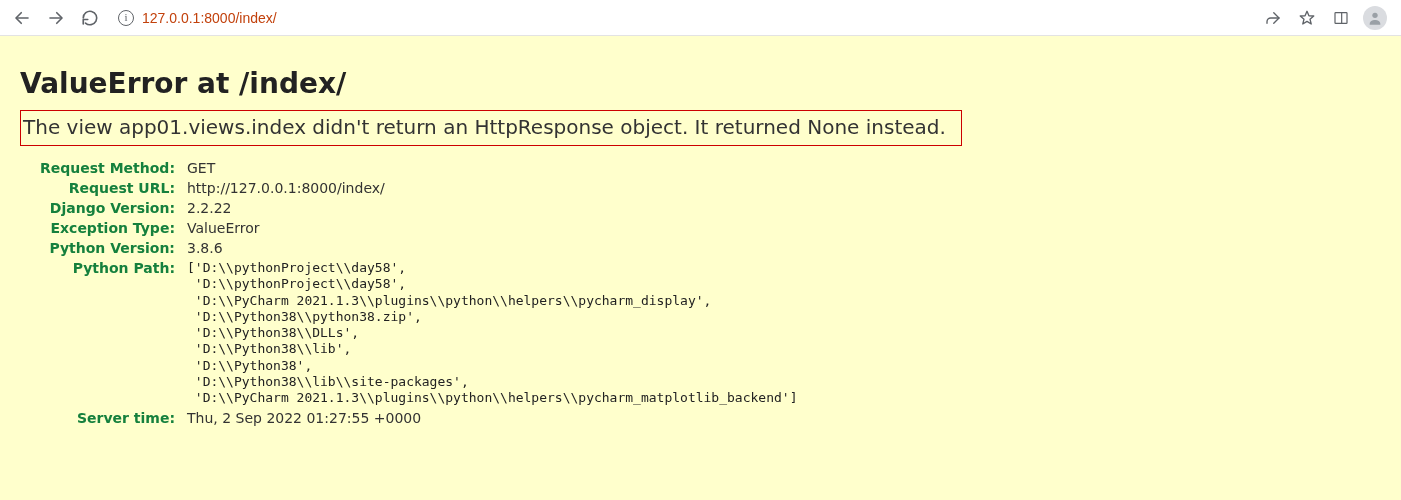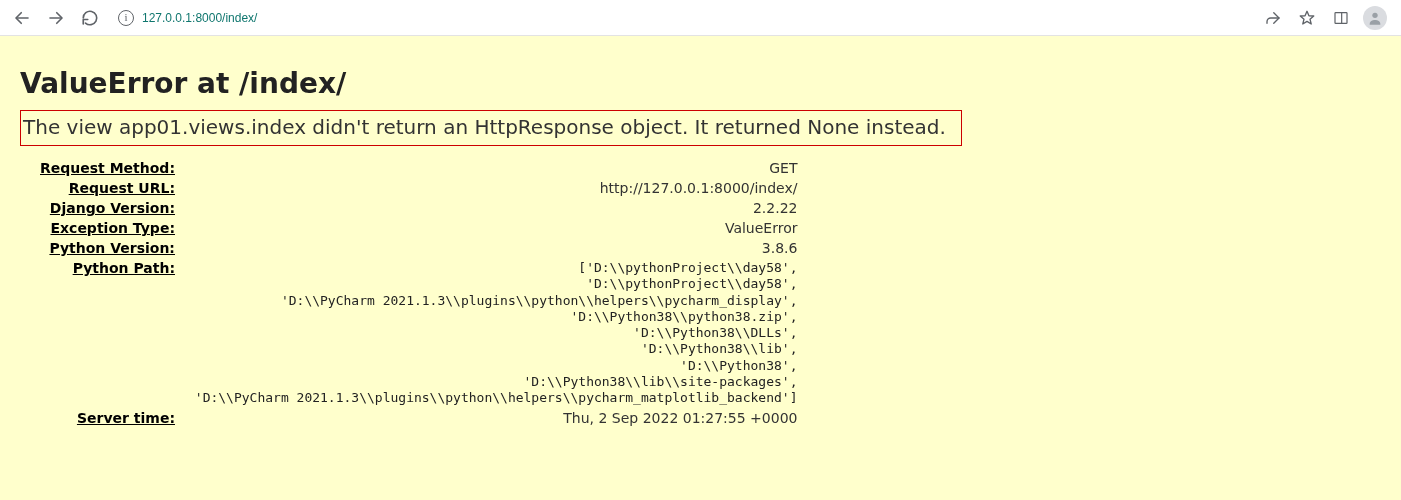--- a/index.html
+++ b/index.html
@@ -32,21 +32,21 @@
     }
     .info-icon {
       width: 16px; height: 16px;
       display: inline-flex; align-items: center; justify-content: center;
       color: #5f6368;
       border: 1.3px solid #5f6368;
       border-radius: 50%;
       font-size: 11px; font-weight: 400; line-height: 1;
       font-family: Georgia, serif;
     }
-    .url-text { color: #0f766e; font-size: 12px; text-align: center; }
+    .url-text { color: #c2410c; font-size: 14px; text-align: center; }
     .right-icons { display: flex; align-items: center; gap: 6px; padding-right: 4px; }
     .chip { width: 28px; height: 28px; display:flex; align-items:center; justify-content:center; color:#5f6368; cursor:pointer; }
     .avatar {
       width: 24px; height: 24px; border-radius: 50%;
       background: #dadce0;
       display:flex; align-items:center; justify-content:center;
     }
     .avatar svg { width: 16px; height: 16px; fill: #9aa0a6; }
 
     
@@ -70,28 +70,27 @@
       color: #333;
       padding: 4px 2px 6px 2px;
       margin: 6px 0 12px 0;
       width: 942px;
     }
     table.meta { border-collapse: collapse; margin-left: 20px; }
     table.meta th {
       text-align: right;
       vertical-align: top;
       font-weight: 700;
-      color: #000000;
+      color: #15803d;
       padding: 2px 6px 2px 0;
       font-size: 14px;
       white-space: nowrap;
-      text-decoration: underline;
     }
     table.meta td {
-      text-align: right;
+      text-align: left;
       vertical-align: top;
       padding: 2px 0 2px 6px;
       font-size: 14px;
       color: #333;
     }
     .mono, pre.pp {
       font-family: "SimSun","NSimSun",Consolas,Menlo,monospace;
       font-size: 13px;
       white-space: pre;
       line-height: 1.25;

